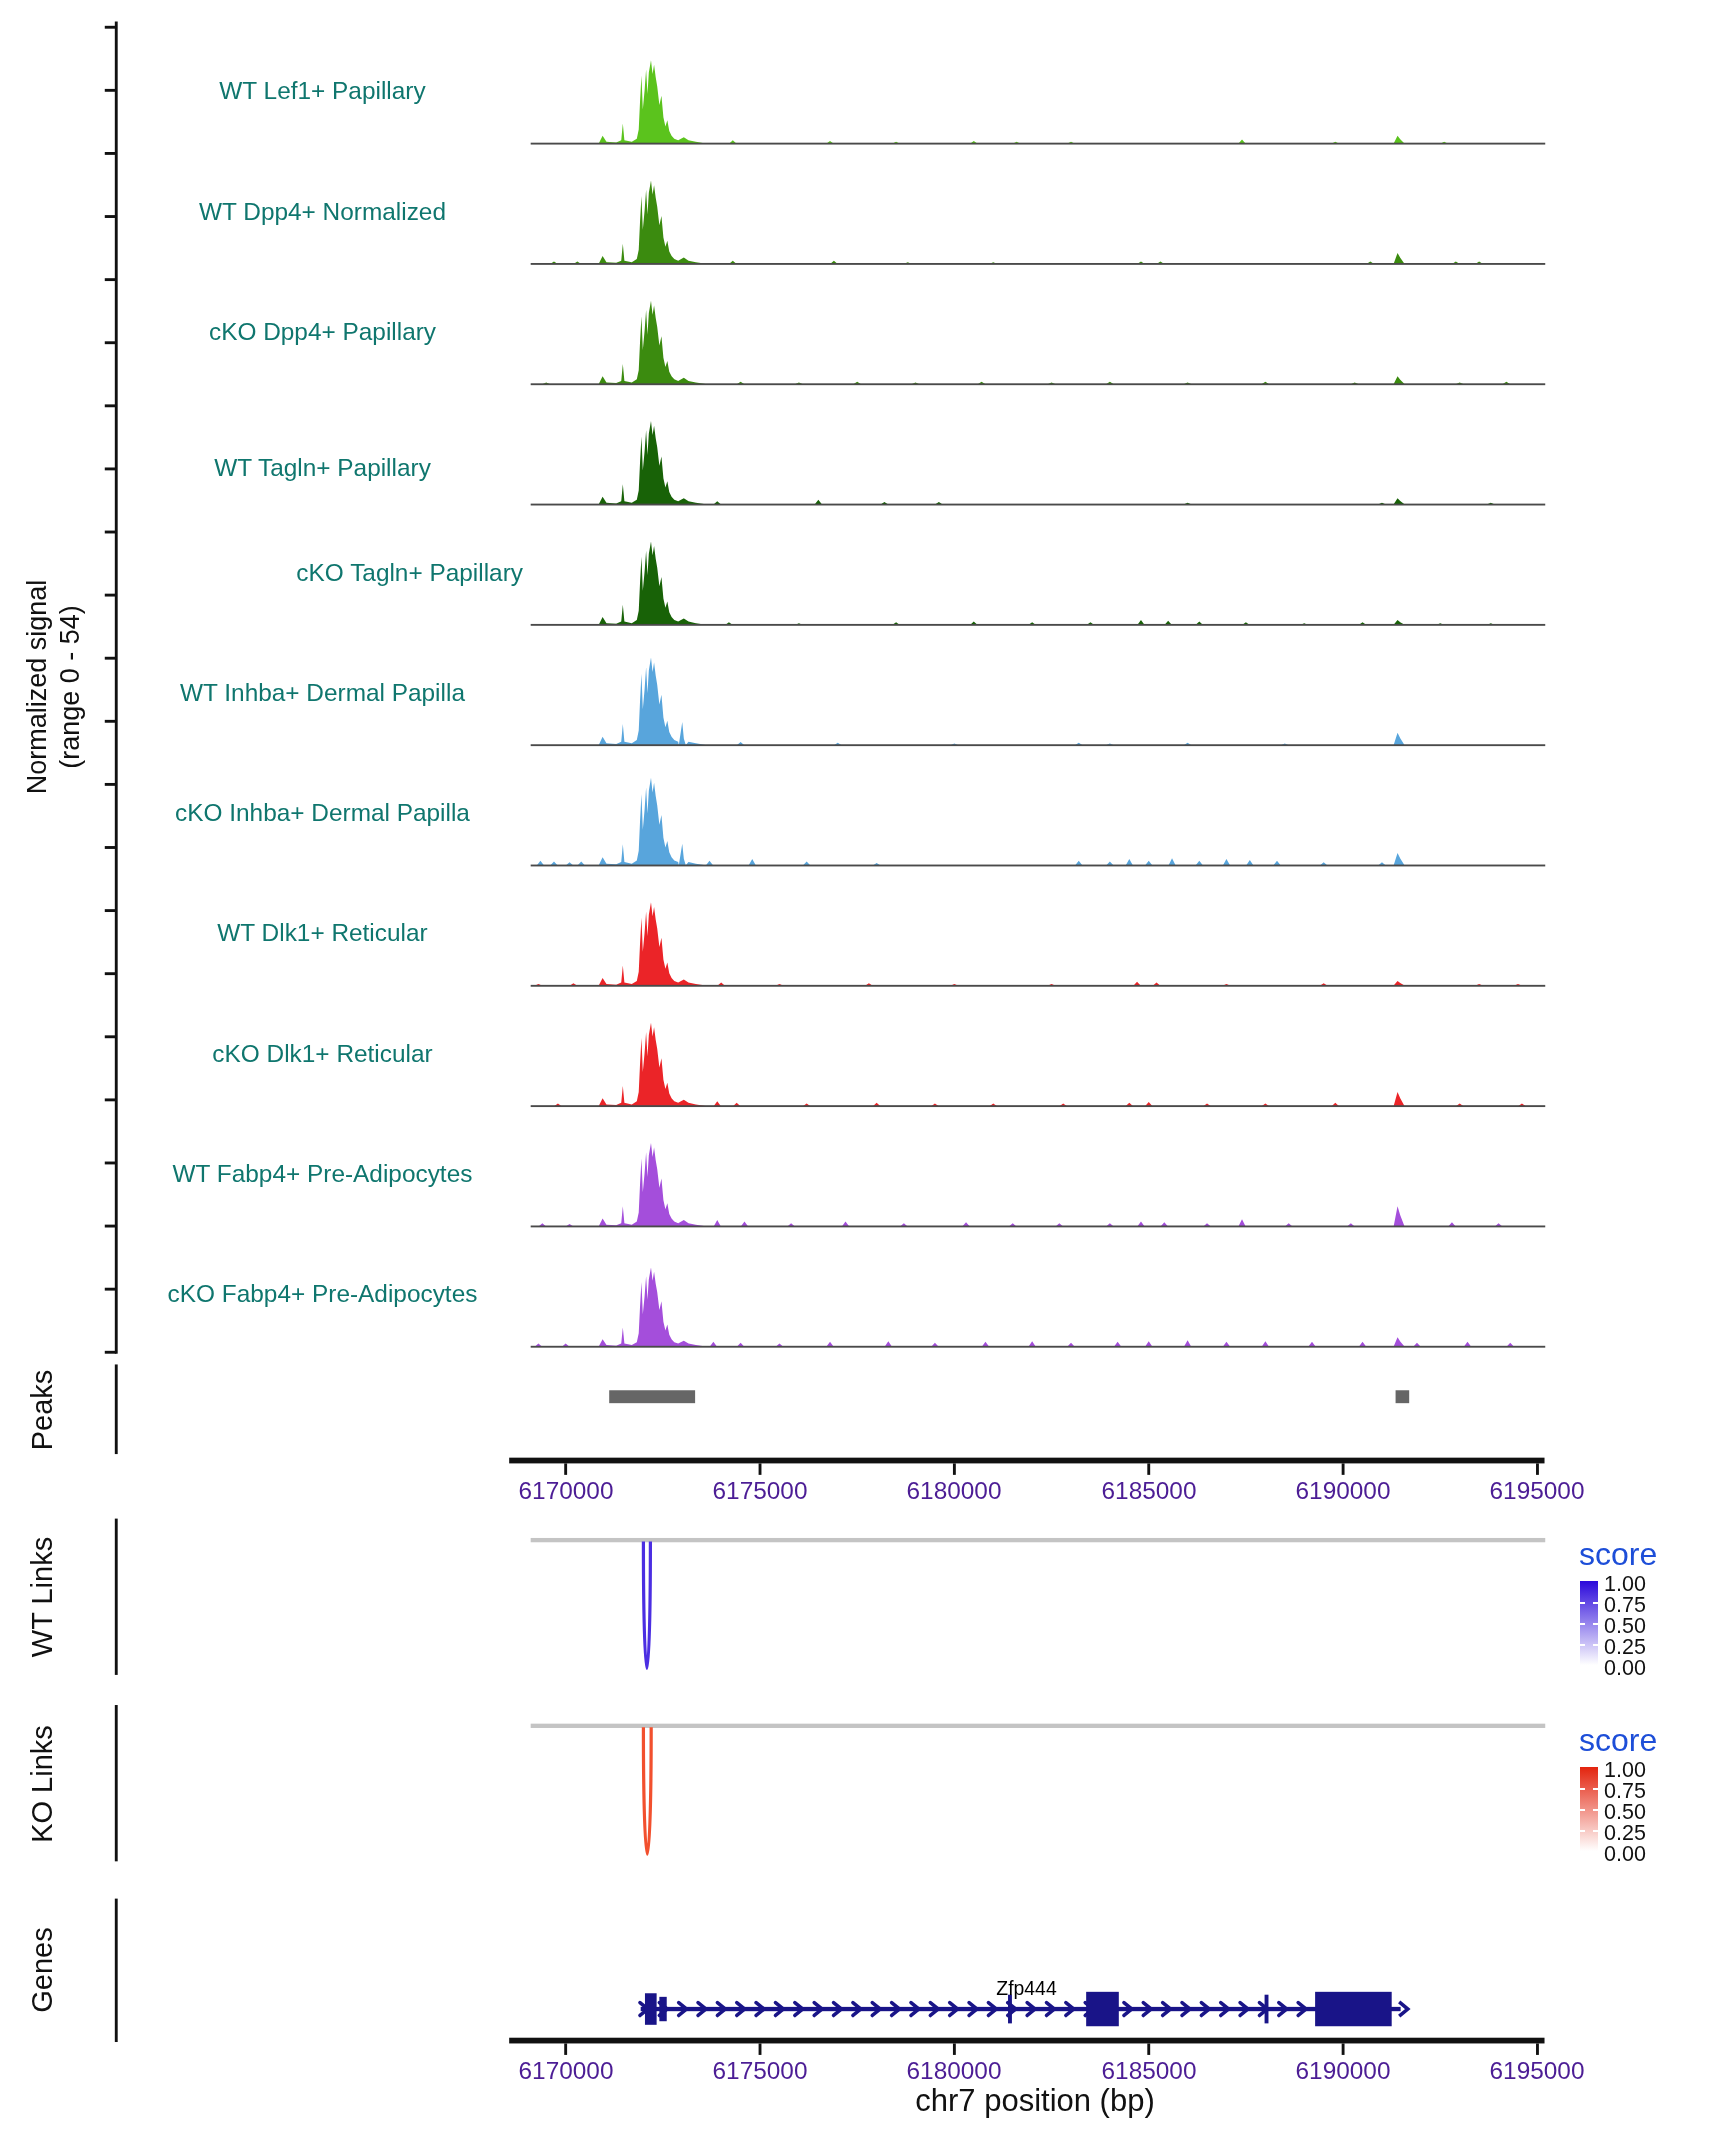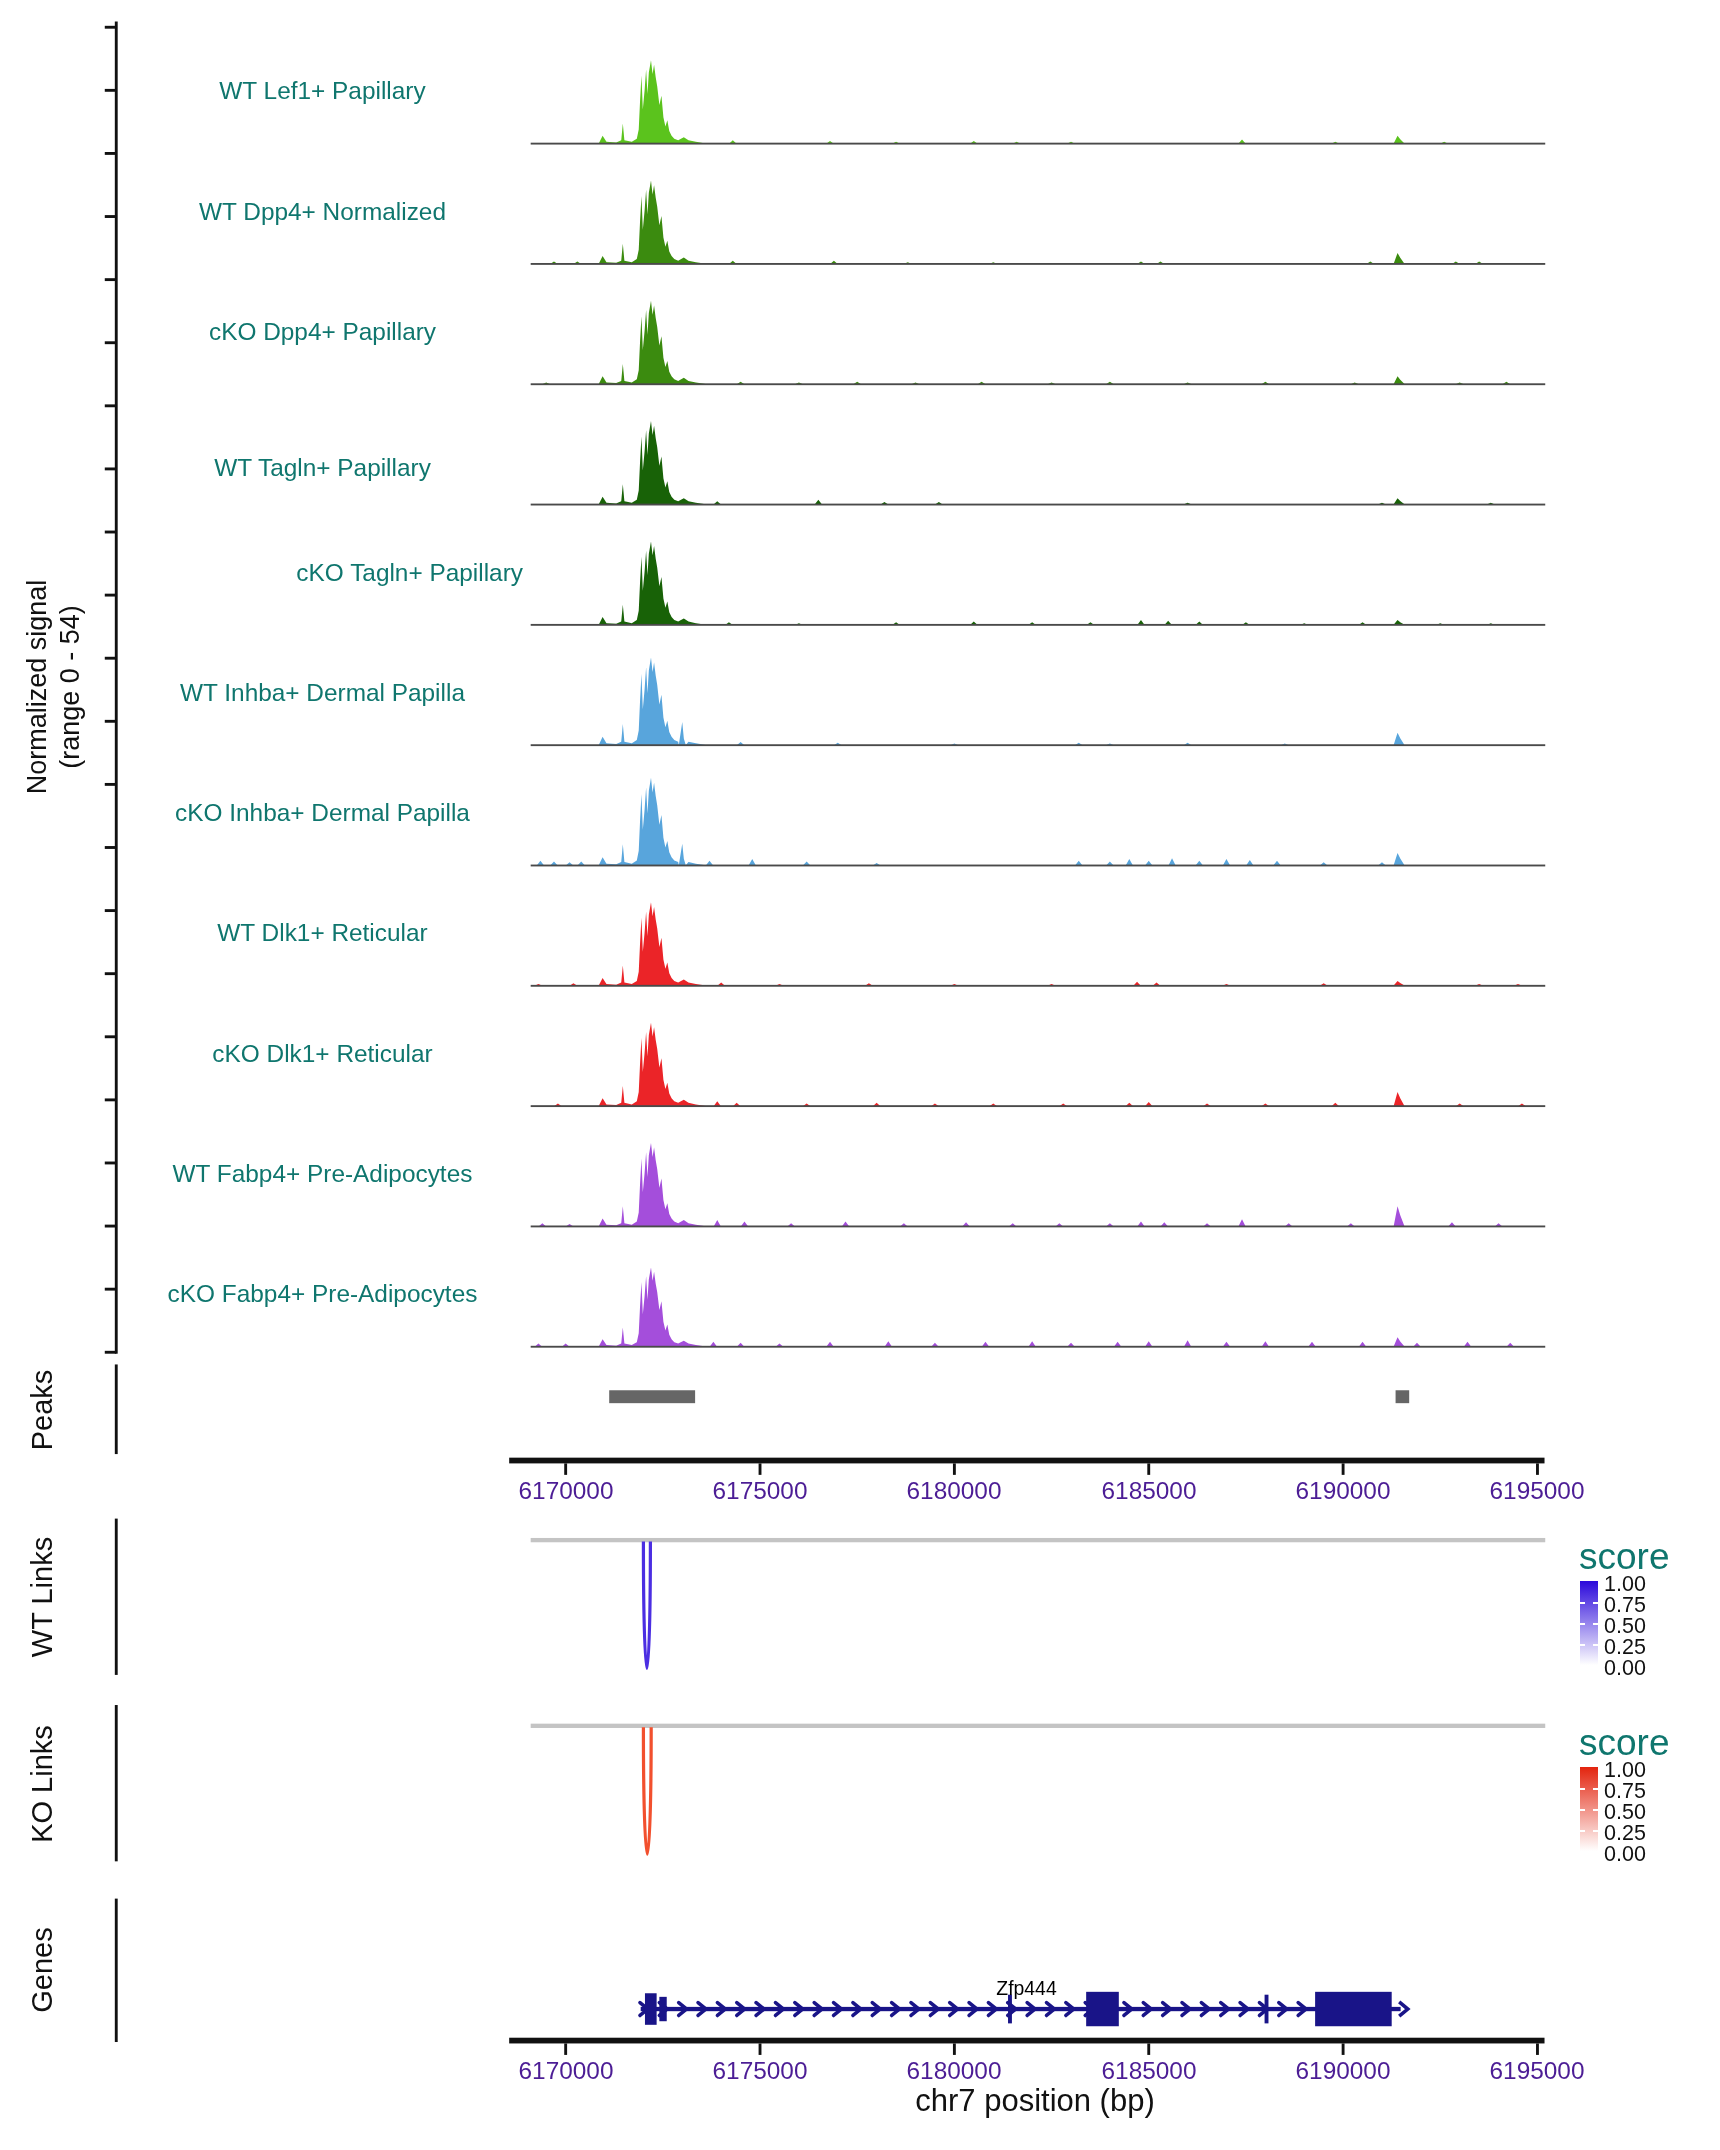--- a/index.html
+++ b/index.html
@@ -5,21 +5,21 @@
   html,body{margin:0;padding:0;}
   body{width:1721px;height:2151px;background:#ffffff;position:relative;overflow:hidden;
        font-family:"Liberation Sans", sans-serif;color:#1f1f1f;}
   .abs{position:absolute;}
   .rot{transform:rotate(-90deg);text-align:center;}
   .panel-label{font-size:29px;color:#111;white-space:nowrap;}
   .ylab{font-size:27px;color:#111;line-height:33px;}
   .track-label{position:absolute;left:122px;width:401px;text-align:center;
                font-size:24.4px;color:#0f766e;white-space:nowrap;}
   .tick-label{position:absolute;width:158px;text-align:center;font-size:24.4px;color:#4c1d95;}
-  .legend-title{font-size:37px;color:#0f766e;}
+  .legend-title{font-size:32px;color:#1d4ed8;}
   .legend-lab{position:absolute;font-size:21.5px;color:#111;}
   .gene-name{position:absolute;width:215px;text-align:center;font-size:19.4px;color:#000000;}
   .xlab{position:absolute;width:574px;text-align:center;font-size:31px;color:#111;}
   .gradbar{position:absolute;width:18px;height:84px;}
   .dash{position:absolute;width:5px;height:2.2px;background:#ffffff;}
 </style>
 </head>
 <body>
 
 <svg id="chart" class="abs" style="left:0;top:0;" width="1721" height="2151" viewBox="0 0 2400 3000">

